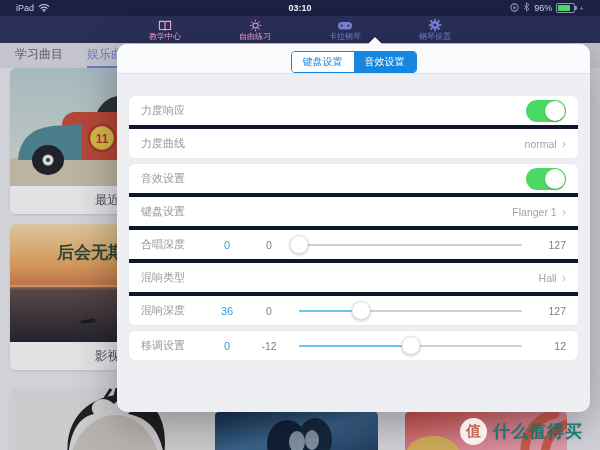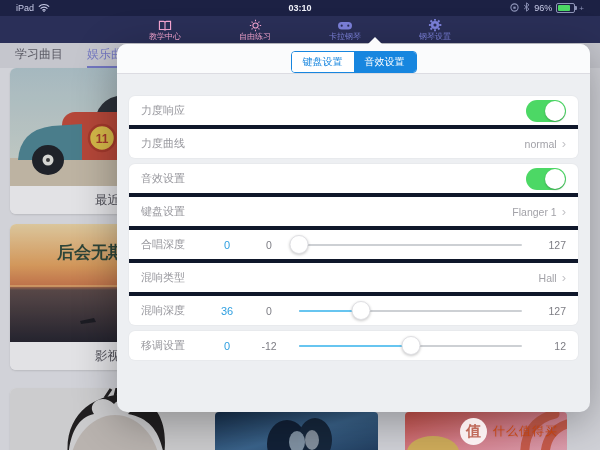--- a/index.html
+++ b/index.html
@@ -63,21 +63,21 @@
   .max{width:34px;text-align:right}
   .slider{position:relative;height:19px;flex:1;margin:0 10px;cursor:pointer}
   .slider .track{position:absolute;top:9px;left:0;right:0;height:2px;background:#cdd0d4;border-radius:1px}
   .slider .fill{position:absolute;top:9px;left:0;height:2px;background:#67c5f0;border-radius:1px}
   .slider .thumb{position:absolute;top:0;width:19px;height:19px;border-radius:50%;background:#fff;
     border:1px solid #e0e0e4;box-sizing:border-box;box-shadow:0 1px 3px rgba(0,0,0,.22);transform:translateX(-50%)}
   
   .wm{position:absolute;left:460px;top:418px;display:flex;align-items:center;gap:6px;z-index:40;opacity:.92}
   .wm-logo{width:27px;height:27px;border-radius:50%;background:rgba(255,255,255,.95);color:#c06a58;
     font-weight:bold;font-size:15px;display:flex;align-items:center;justify-content:center}
-  .wm-text{color:#c2410c;font-size:12px;font-weight:normal;letter-spacing:1px;text-shadow:0 0 3px rgba(0,0,0,.18)}
+  .wm-text{color:#0f766e;font-size:17px;font-weight:bold;letter-spacing:1px;text-shadow:0 0 3px rgba(0,0,0,.18)}
 </style>
 </head>
 <body>
 
 <div class="statusbar">
   <div class="sb-left">
     <span>iPad</span>
     <span>
       <svg width="12" height="9" viewBox="0 0 14 10">
           <g fill="none" stroke="#c9cce8" stroke-width="1.3">

